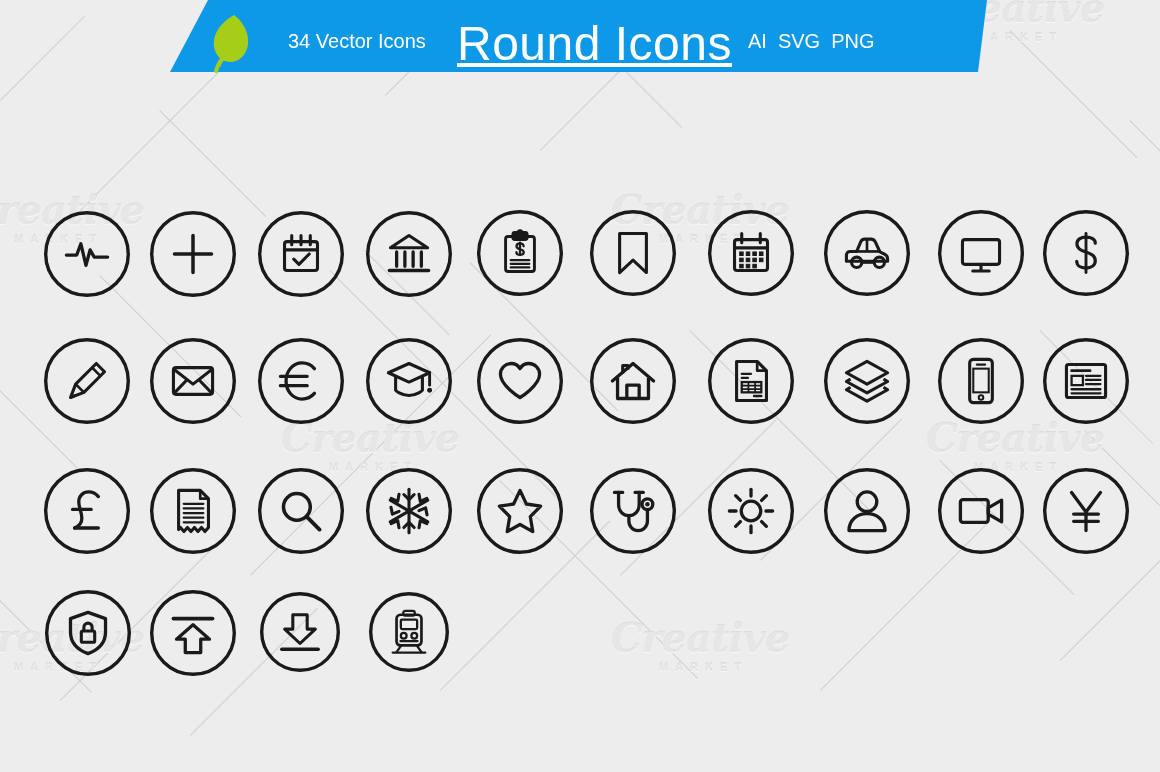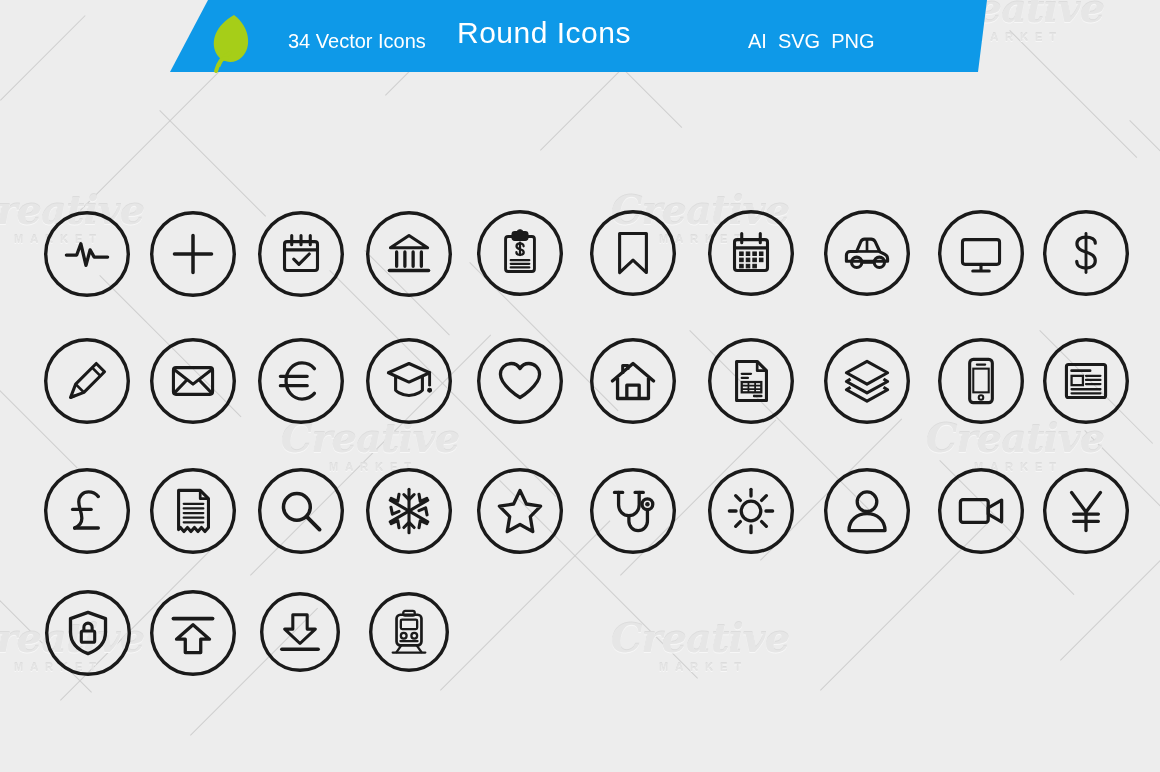--- a/index.html
+++ b/index.html
@@ -70,24 +70,25 @@
     position:absolute;left:288px;top:22px;
     color:#ffffff;
     font-size:20px;
     font-weight:400;
     letter-spacing:0px;
     white-space:nowrap;
   }
   .ban-title{
     position:absolute;left:457px;top:8px;
     color:#ffffff;
-    font-size:30px;
+    font-size:48px;
     font-weight:400;
     letter-spacing:0.5px;
     white-space:nowrap;
+    text-decoration:underline;
   }
   .ban-formats{
     position:absolute;left:748px;top:22px;
     color:#ffffff;
     font-size:20px;
     letter-spacing:0px;
     white-space:nowrap;
   }
   .ban-formats span{margin-right:11px;}
   .ban-formats span:last-child{margin-right:0;}

